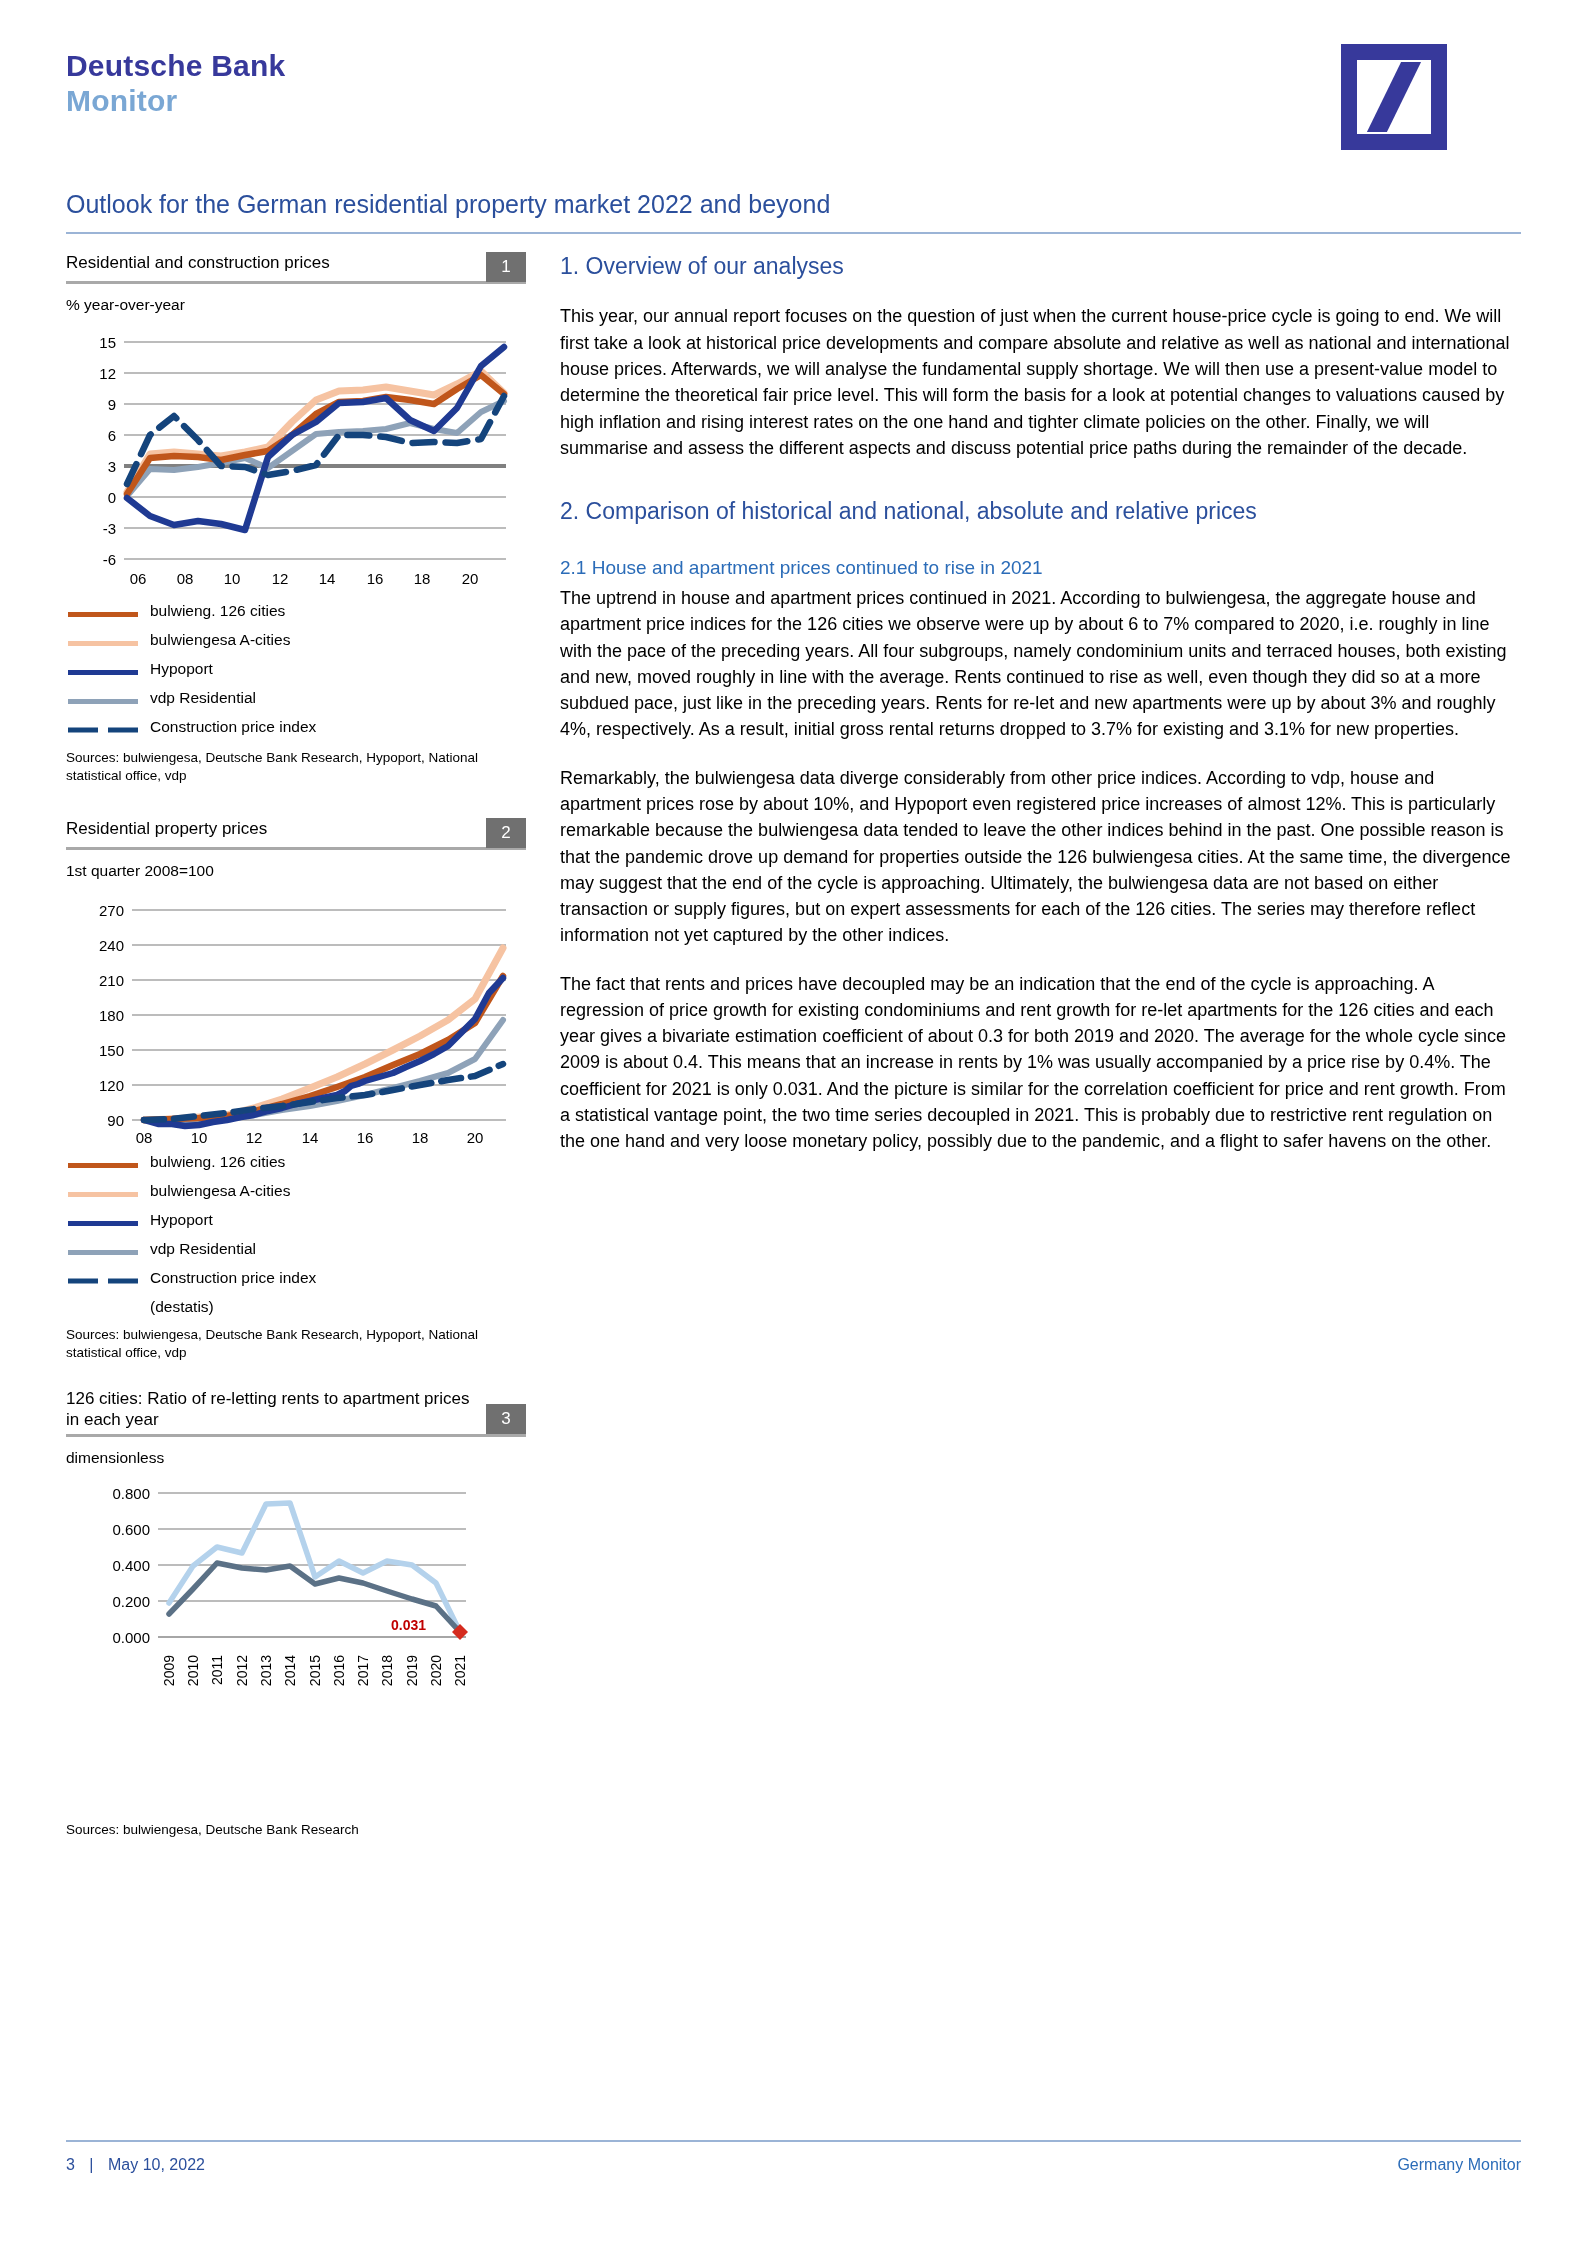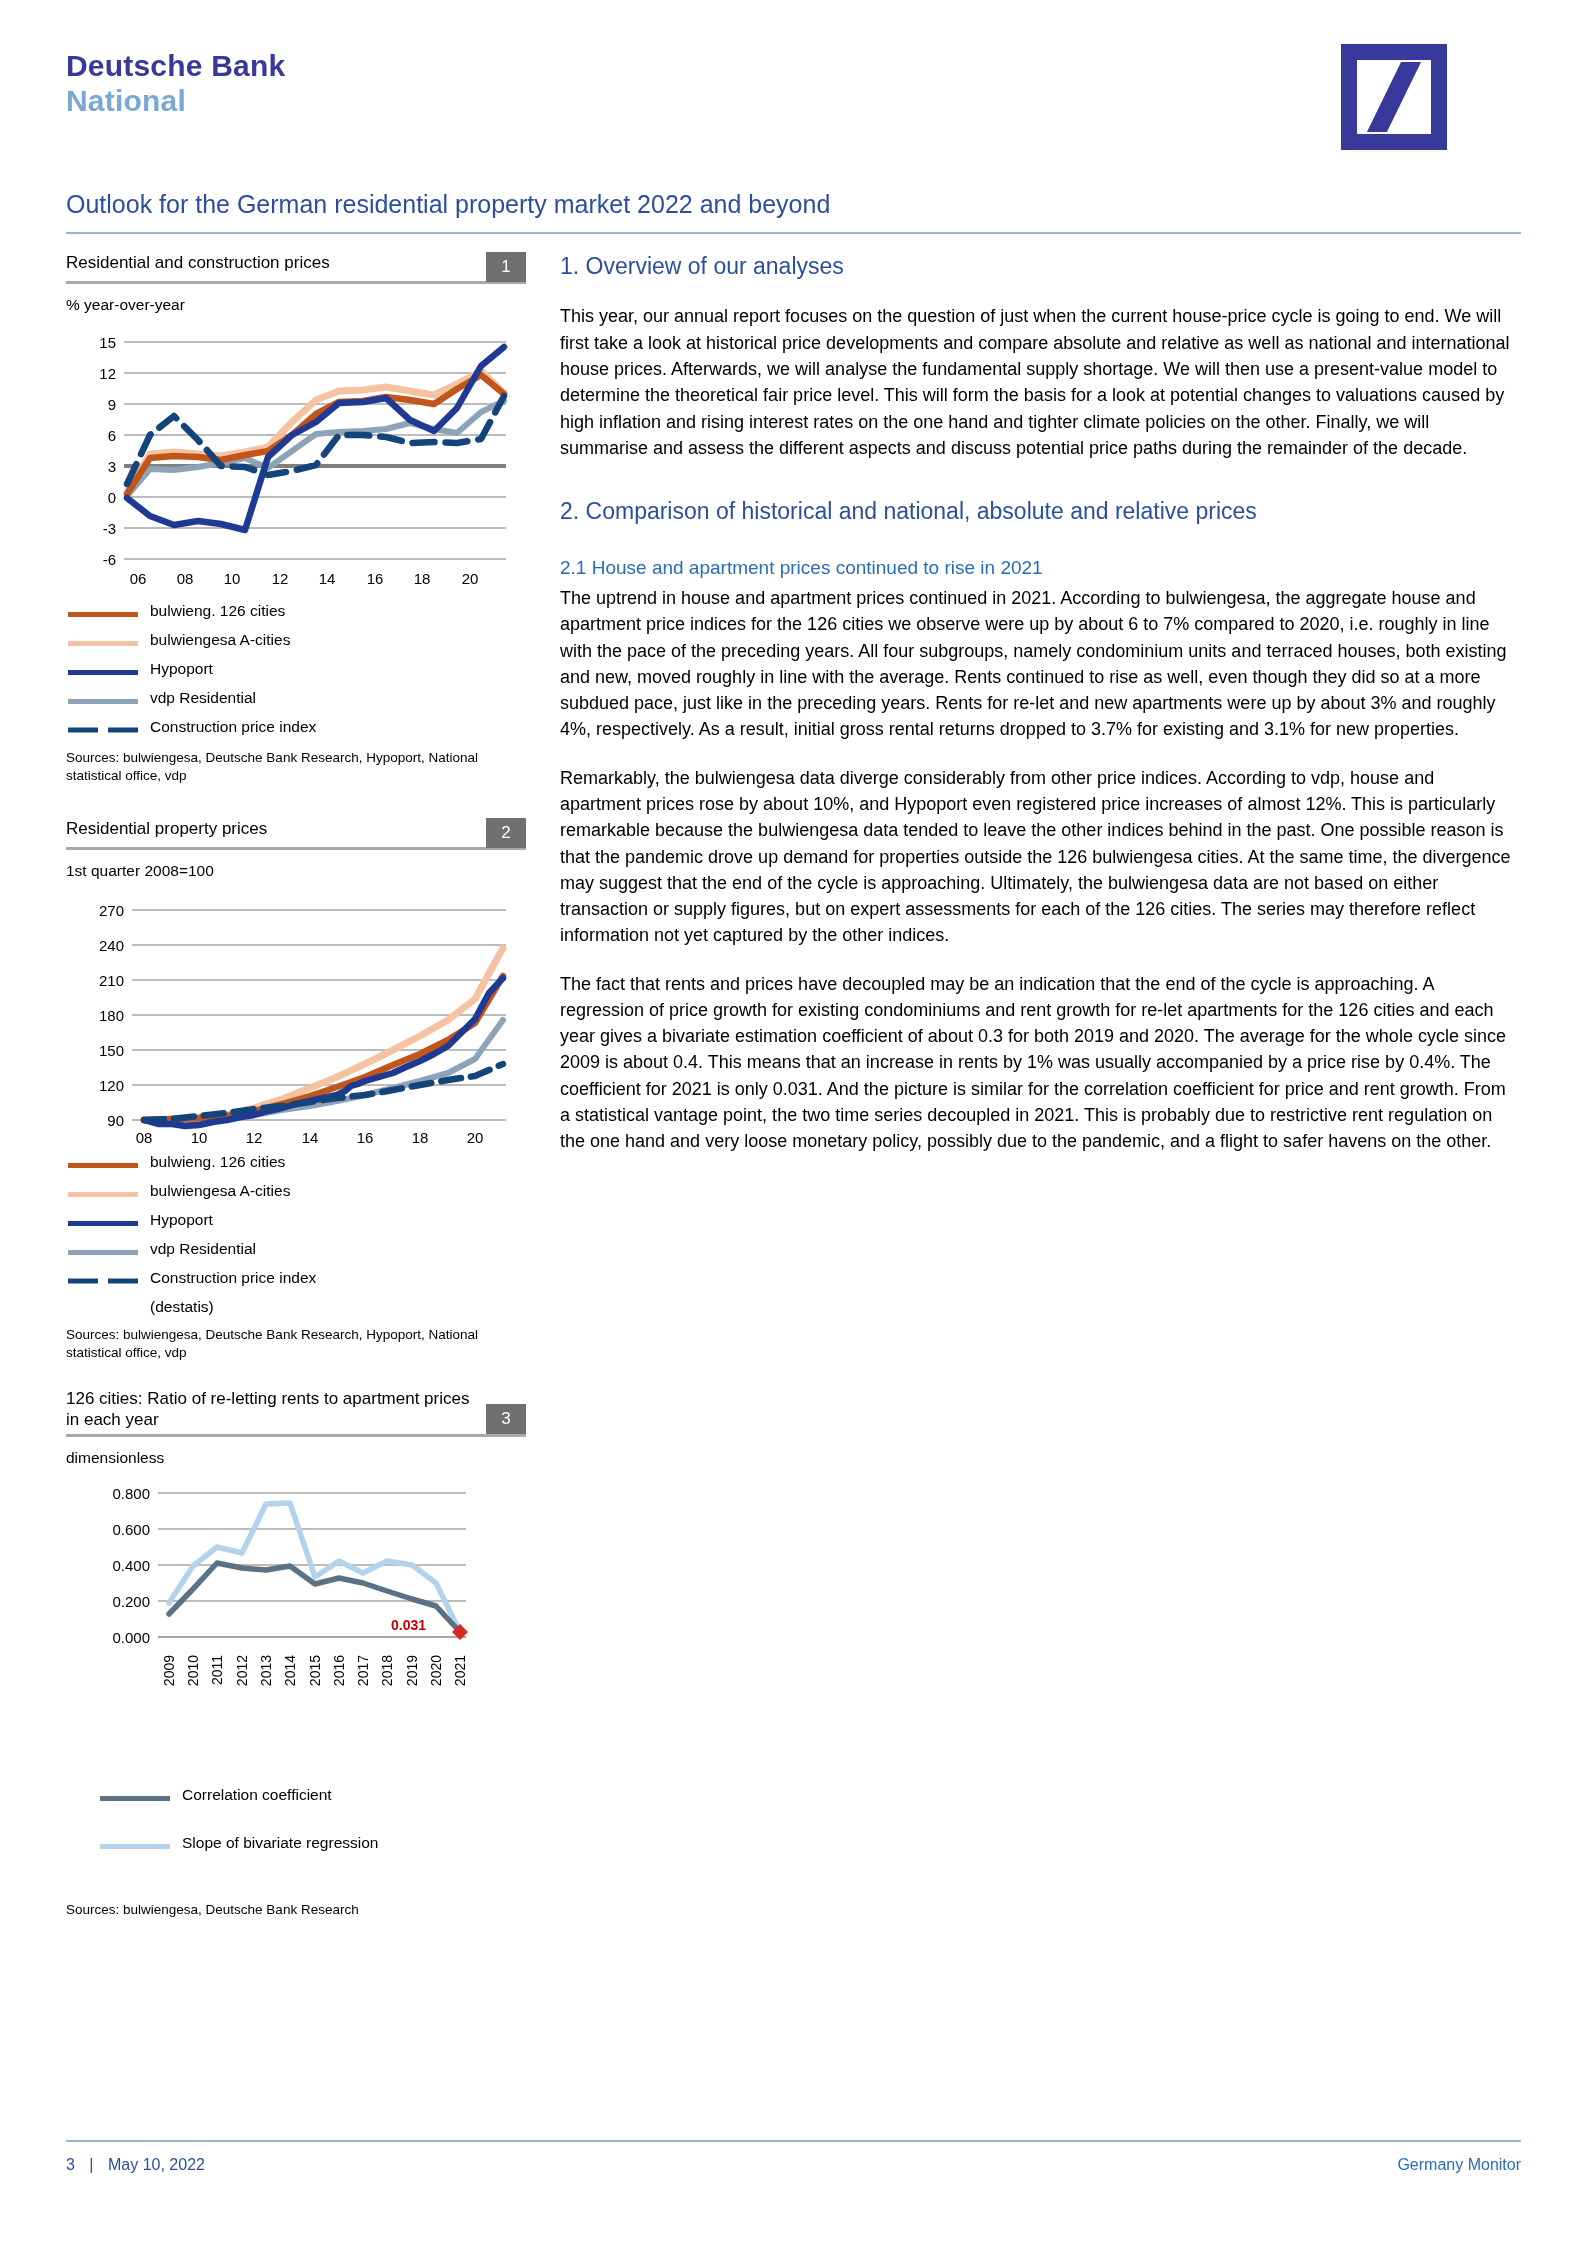--- a/index.html
+++ b/index.html
@@ -66,21 +66,21 @@
   .axlabel-sm{font-size:14px;fill:#000;font-family:"Liberation Sans",sans-serif;}
   .marklabel{font-size:14px;fill:#c00000;font-weight:bold;font-family:"Liberation Sans",sans-serif;}
 </style>
 </head>
 <body>
 
 <div class="page">
 
   <div class="hdr">
     <div class="db">Deutsche Bank</div>
-    <div class="rs">National</div>
+    <div class="rs">Monitor</div>
   </div>
 
   <div class="logo">
     <div class="slash"></div>
   </div>
 
   <div class="doctitle">Outlook for the German residential property market 2022 and beyond</div>
   <div class="hrule"></div>
 
   <div class="leftcol">
@@ -313,34 +313,20 @@
             <text transform="translate(278,180) rotate(-90)" text-anchor="end">2016</text>
             <text transform="translate(302,180) rotate(-90)" text-anchor="end">2017</text>
             <text transform="translate(326,180) rotate(-90)" text-anchor="end">2018</text>
             <text transform="translate(351,180) rotate(-90)" text-anchor="end">2019</text>
             <text transform="translate(375,180) rotate(-90)" text-anchor="end">2020</text>
             <text transform="translate(399,180) rotate(-90)" text-anchor="end">2021</text>
           </g>
         </svg>
       </div>
 
-      <div class="legend" style="margin-top:10px">
-        <div class="legrow" style="margin-bottom:26px">
-          <span class="legswatch" style="margin-left:32px">
-              <span class="legline" style="background:#5b7186"></span>
-            </span>
-          <span class="leglabel">Correlation coefficient</span>
-        </div>
-        <div class="legrow">
-          <span class="legswatch" style="margin-left:32px">
-              <span class="legline" style="background:#b4d2ec"></span>
-            </span>
-          <span class="leglabel">Slope of bivariate regression</span>
-        </div>
-      </div>
 
       <div class="sources" style="margin-top:46px">Sources: bulwiengesa, Deutsche Bank Research</div>
     </div>
 
   </div>
 
   <div class="rightcol">
     <h2 class="sect">1. Overview of our analyses</h2>
     <p class="body">This year, our annual report focuses on the question of just when the current house-price cycle is going to end. We will first take a look at historical price developments and compare absolute and relative as well as national and international house prices. Afterwards, we will analyse the fundamental supply shortage. We will then use a present-value model to determine the theoretical fair price level. This will form the basis for a look at potential changes to valuations caused by high inflation and rising interest rates on the one hand and tighter climate policies on the other. Finally, we will summarise and assess the different aspects and discuss potential price paths during the remainder of the decade.</p>
 

